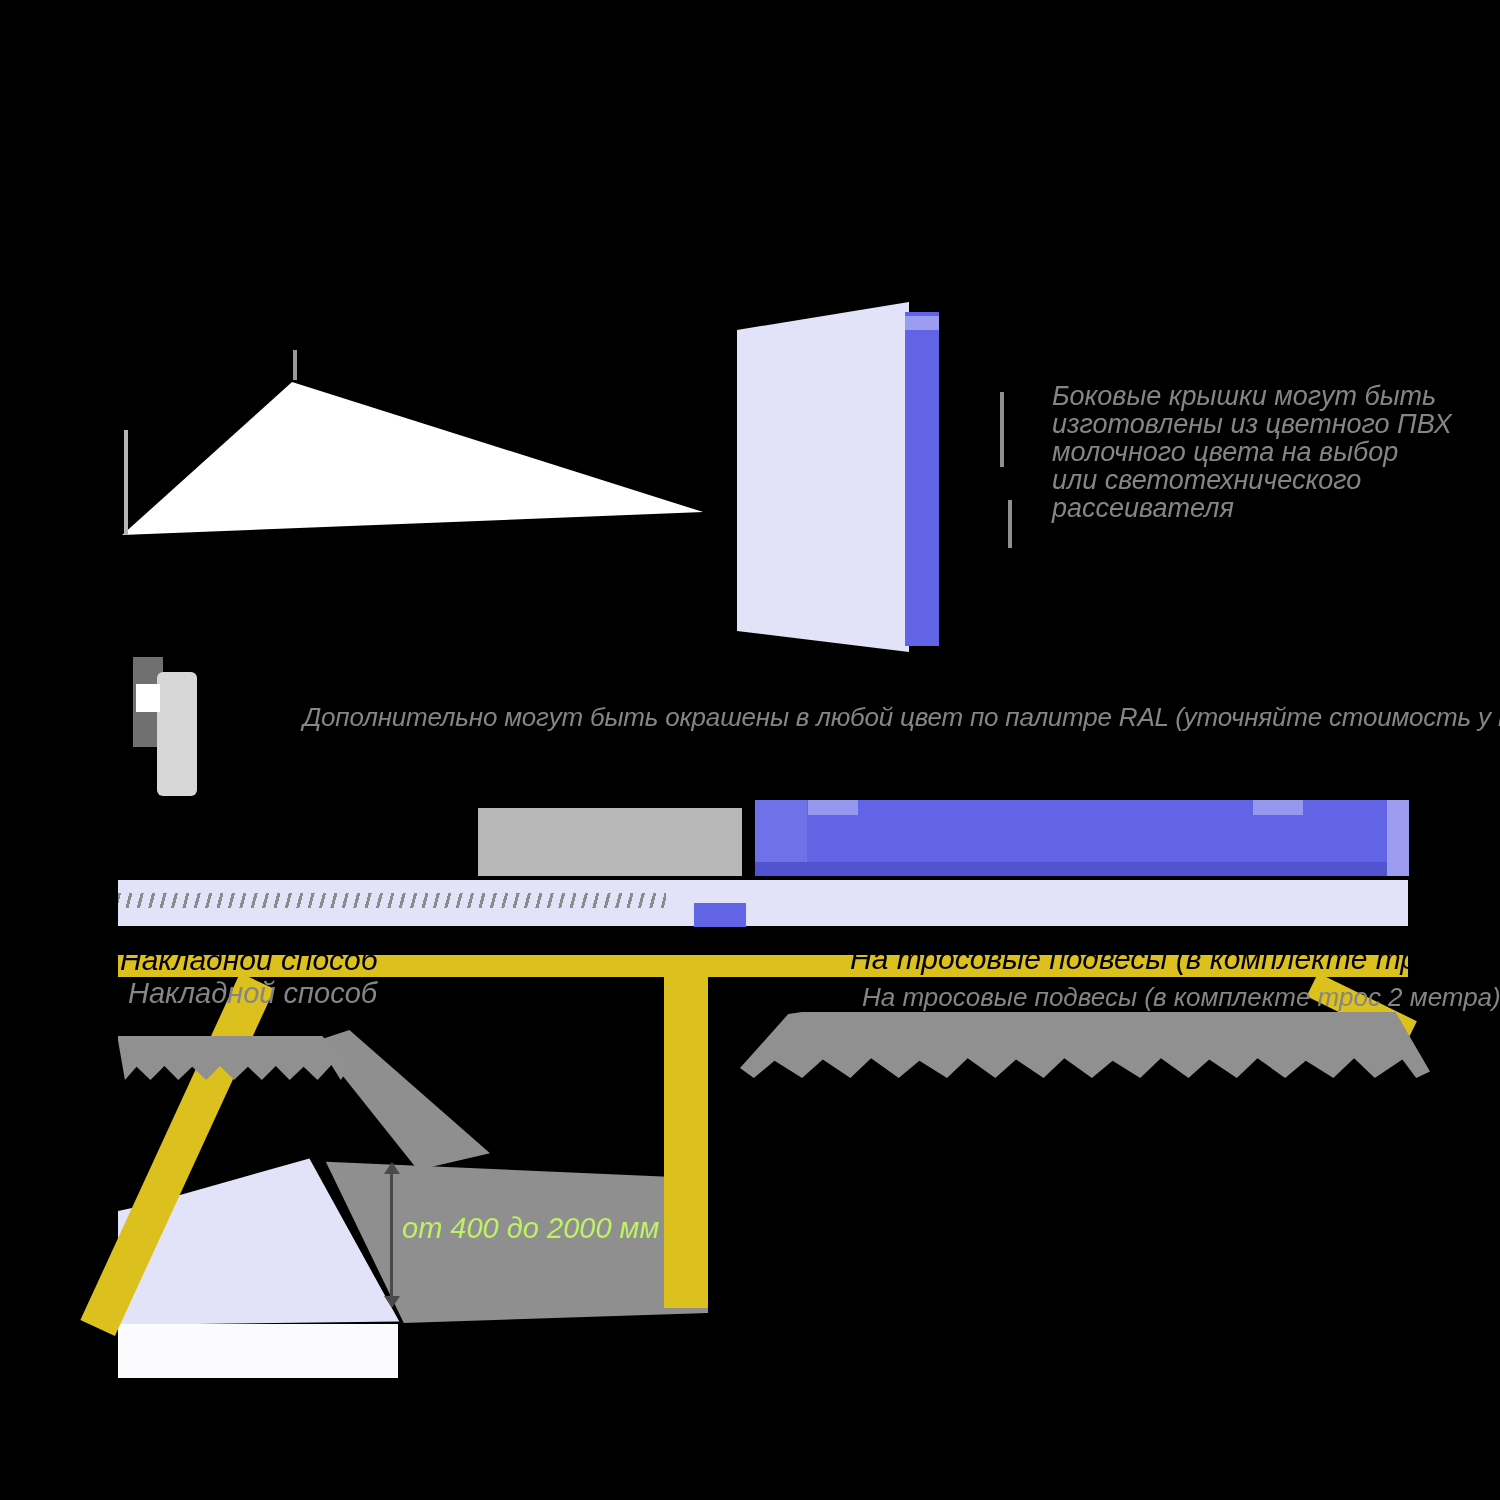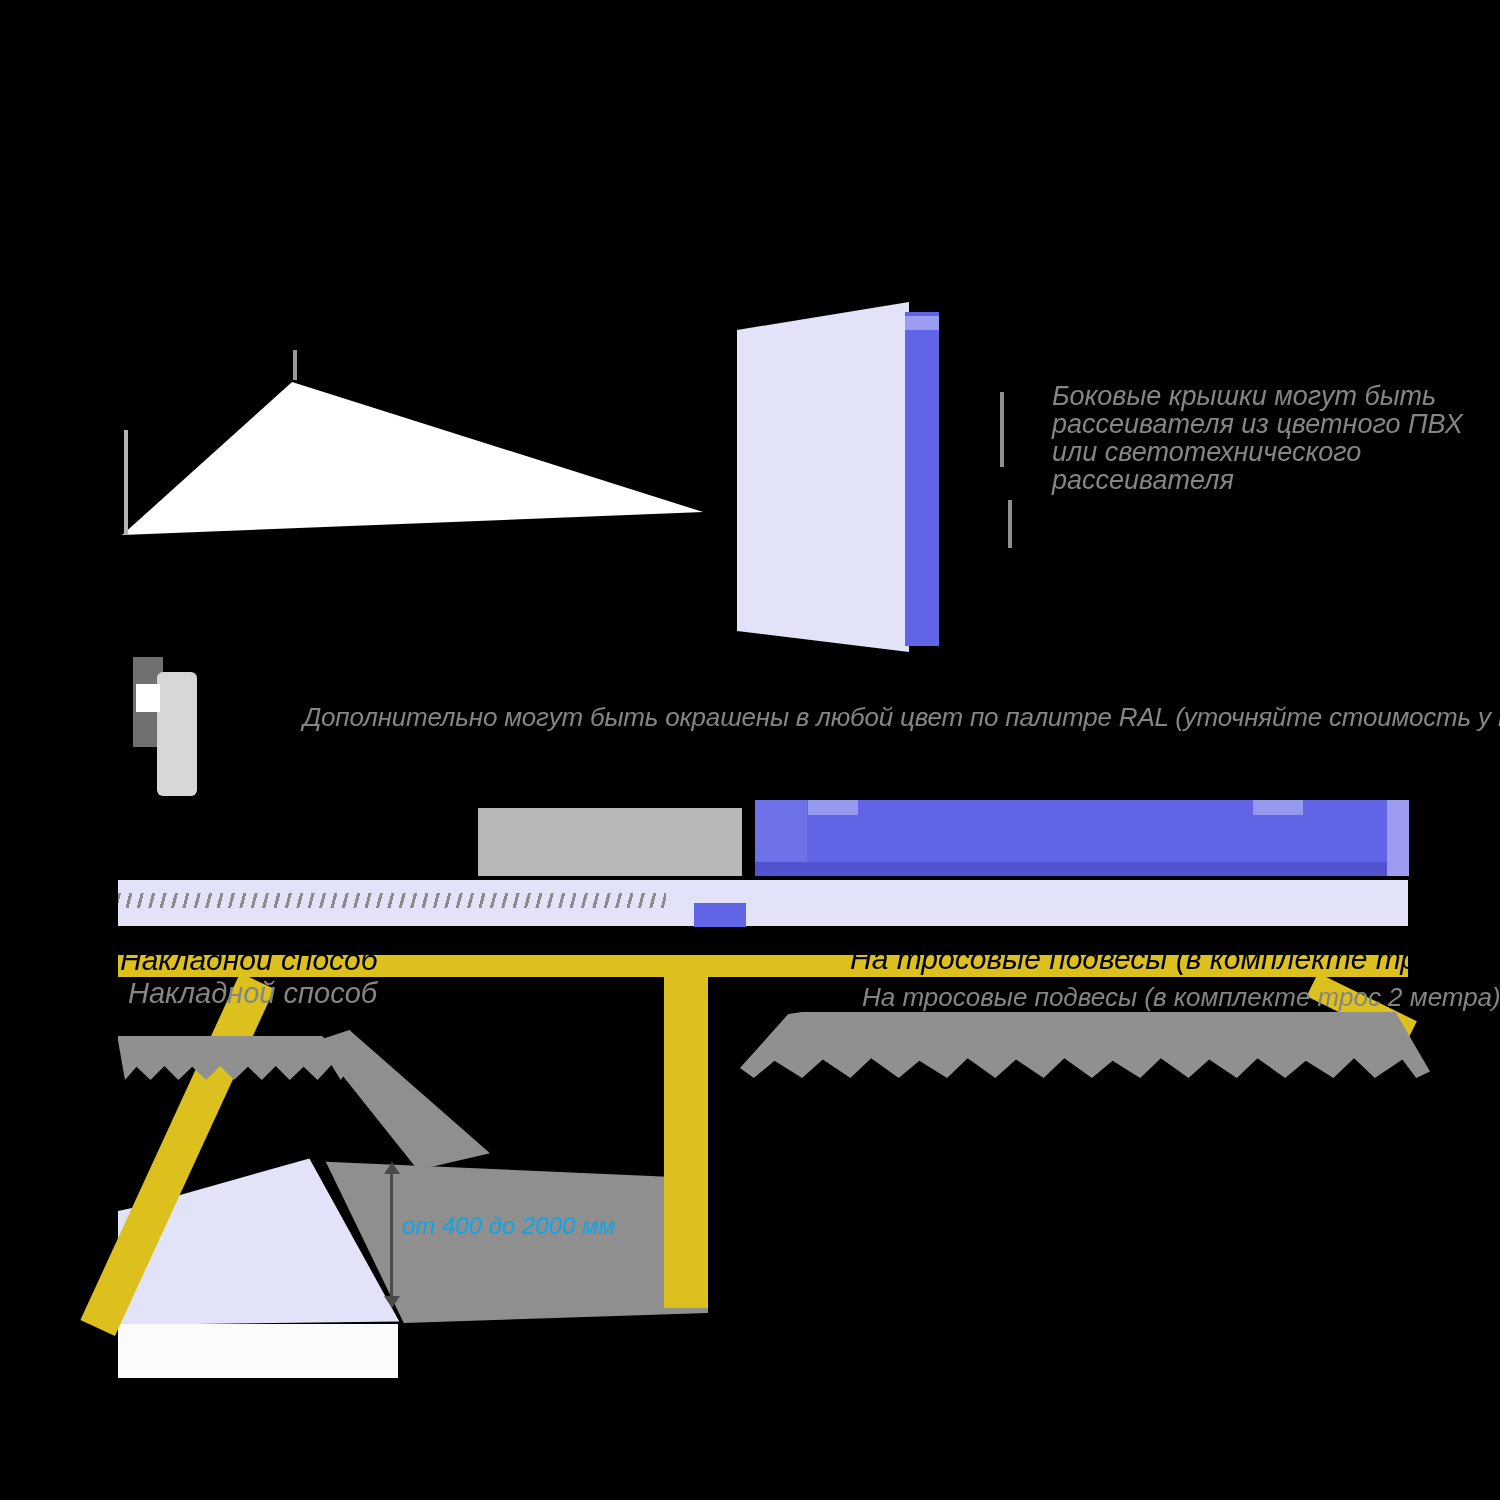--- a/index.html
+++ b/index.html
@@ -84,40 +84,41 @@
   .bl-white{left:118px;top:1324px;width:280px;height:54px;background:#fbfbfd;z-index:2;}
   .bl-gray{left:318px;top:1155px;width:390px;height:168px;background:#8f8f8f;
     clip-path:polygon(2% 4%,100% 14%,100% 94%,22% 100%);z-index:1;}
   .bl-wedge{left:300px;top:1030px;width:190px;height:140px;background:#8f8f8f;
     clip-path:polygon(8% 8%,26% 0,100% 88%,62% 100%);z-index:1;}
   .dim-line{left:390px;top:1168px;width:3px;height:135px;background:var(--dark-gray);z-index:2;}
   .dim-arrow-top{left:384px;top:1162px;width:0;height:0;border-left:8px solid transparent;
     border-right:8px solid transparent;border-bottom:12px solid var(--dark-gray);z-index:2;}
   .dim-arrow-bot{left:384px;top:1296px;width:0;height:0;border-left:8px solid transparent;
     border-right:8px solid transparent;border-top:12px solid var(--dark-gray);z-index:2;}
-  .size-range{left:402px;top:1212px;font-size:24px;color:#0ea5e9;z-index:2;}
+  .size-range{left:402px;top:1212px;font-size:29px;color:#bef264;z-index:2;}
 </style>
 </head>
 <body>
 
 <div class="canvas">
 
   <div class="abs tri z2"></div>
   <div class="abs cable1 z2"></div>
   <div class="abs cable2 z2"></div>
 
   <div class="abs profile z2"></div>
   <div class="abs ledbar z2"></div>
   <div class="abs ledbar-notch z3"></div>
   <div class="abs leader-a z2"></div>
   <div class="abs leader-b z2"></div>
 
   <div class="caps-note abs z4">
     <span>Боковые крышки могут быть</span>
-    <span>рассеивателя из цветного ПВХ</span>
+    <span>изготовлены из цветного ПВХ</span>
+    <span>молочного цвета на выбор</span>
     <span>или светотехнического</span>
     <span>рассеивателя</span>
   </div>
 
   <div class="abs mini-dark z2"></div>
   <div class="abs mini-white z3"></div>
   <div class="abs mini-light z2"></div>
 
   <div class="txt ral-note z4">Дополнительно могут быть окрашены в любой цвет по палитре RAL (уточняйте стоимость у менеджеров)</div>
 

